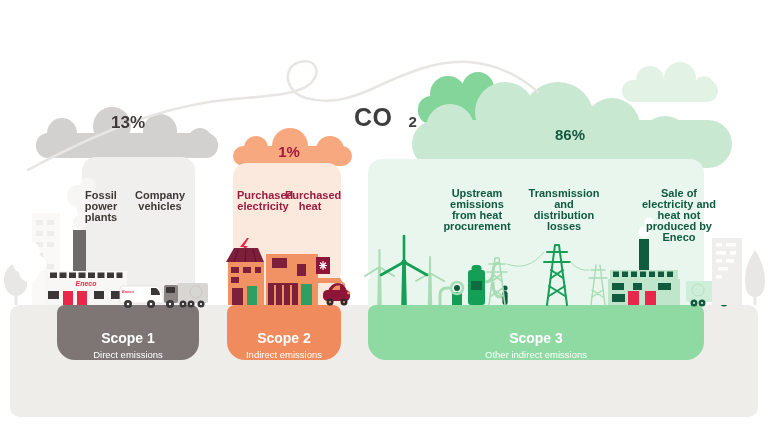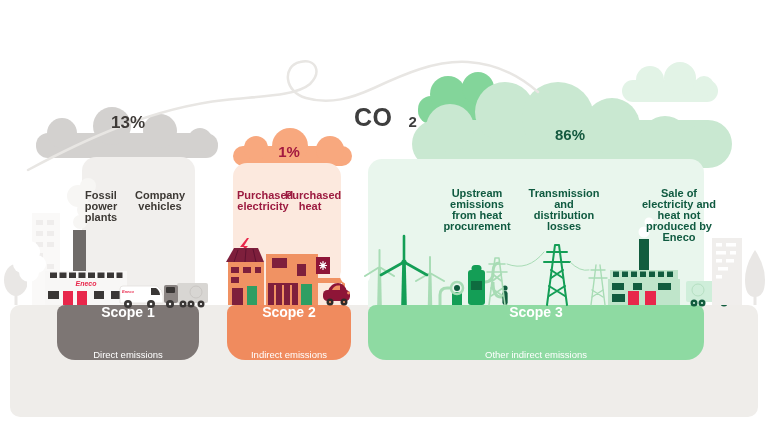--- a/index.html
+++ b/index.html
@@ -5,23 +5,23 @@
   html,body{margin:0;padding:0;background:#fff;}
   .stage{position:relative;width:768px;height:432px;background:#ffffff;overflow:hidden;
          font-family:"Liberation Sans",sans-serif;}
   .abs{position:absolute;}
   .ground{left:10px;top:305px;width:748px;height:112px;border-radius:10px;background:#efedea;}
   .panel{top:157px;height:150px;border-radius:14px 14px 0 0;}
   .panel1{left:82px;width:113px;}
   .panel2{left:233px;width:108px;top:163px;height:144px;}
   .panel3{left:368px;width:336px;top:159px;height:148px;}
   .scopebox{top:305px;height:55px;border-radius:8px 8px 18px 18px;display:flex;flex-direction:column;
-            align-items:center;justify-content:space-between;color:#fff;text-align:center;}
+            align-items:center;justify-content:flex-end;color:#fff;text-align:center;}
   .box1{left:57px;width:142px;}
-  .box2{left:227px;width:124px;}
+  .box2{left:227px;width:114px;}
   .box3{left:368px;width:336px;}
   .scope-title{font-size:14px;font-weight:bold;line-height:15px;}
   .scope-sub{font-size:9.5px;line-height:11px;margin-top:3px;font-weight:normal;}
   .pct{font-weight:600;text-align:center;}
   .itemlabel{font-size:11px;font-weight:bold;line-height:11px;text-align:center;}
   .co2{left:354px;top:104px;display:flex;align-items:flex-end;color:#3e3e3e;font-weight:bold;gap:16px;}
   .co2 .main{font-size:25px;line-height:26px;letter-spacing:0.5px;}
   .co2 .sub{font-size:15px;line-height:17px;}
   .tinysign{color:#e8274b;font-weight:bold;font-style:italic;text-align:center;}
   svg{display:block;}

